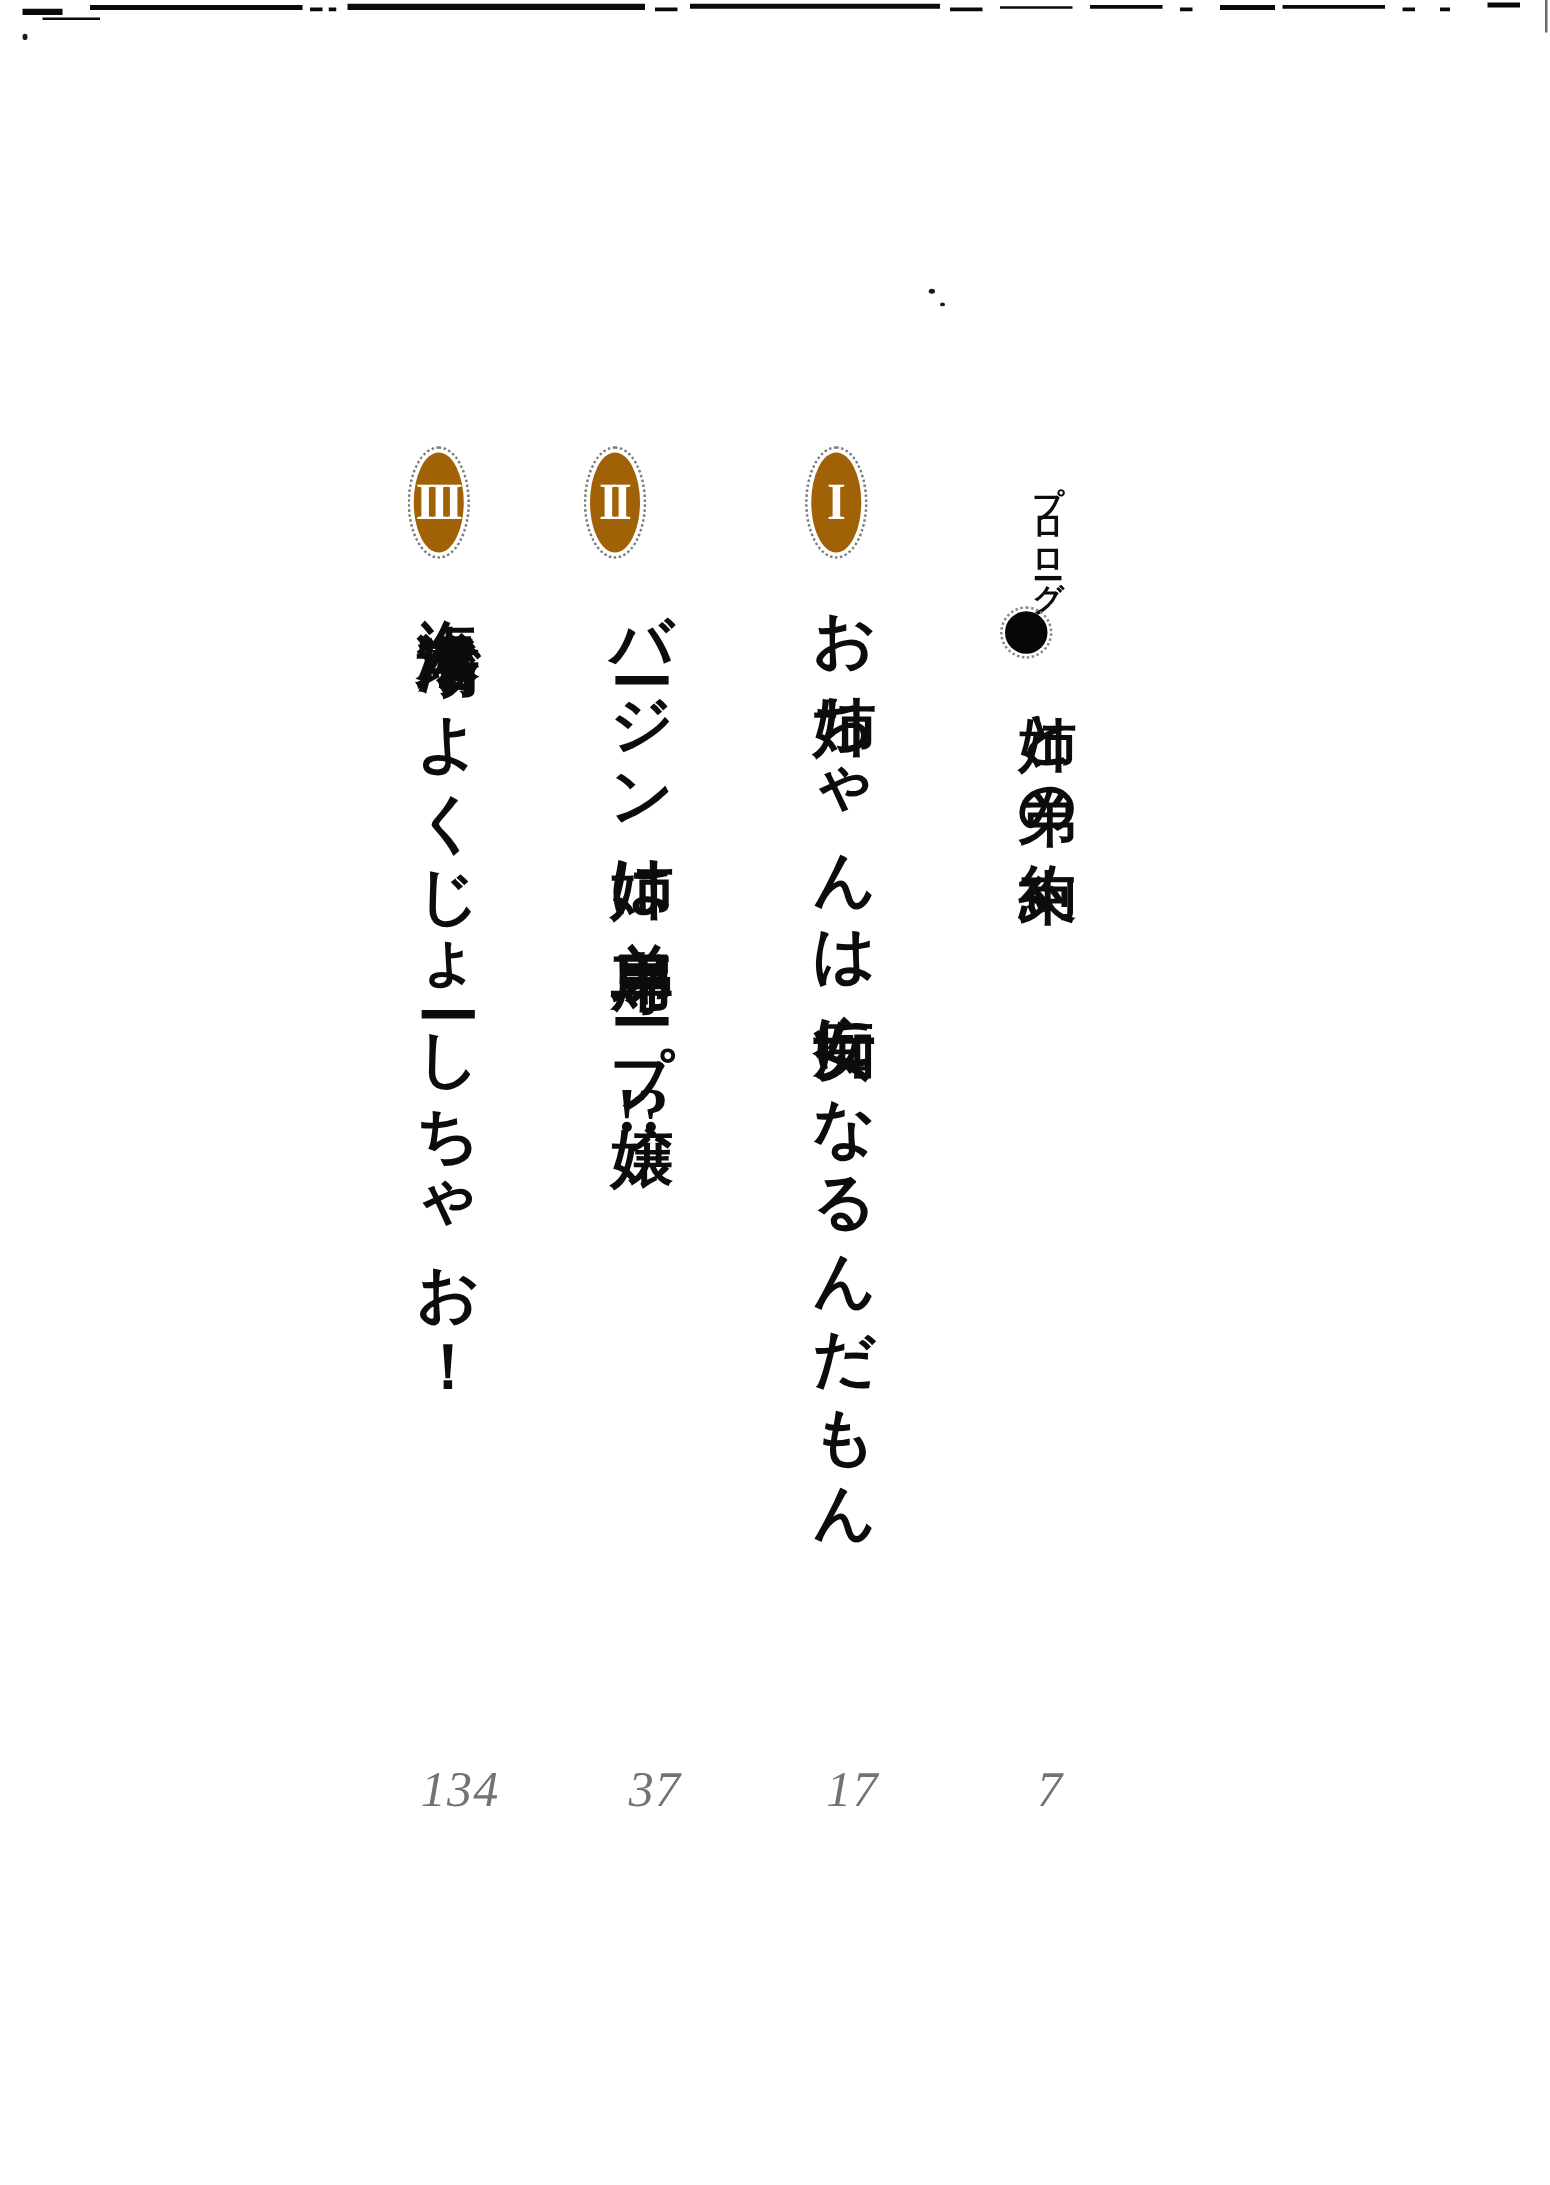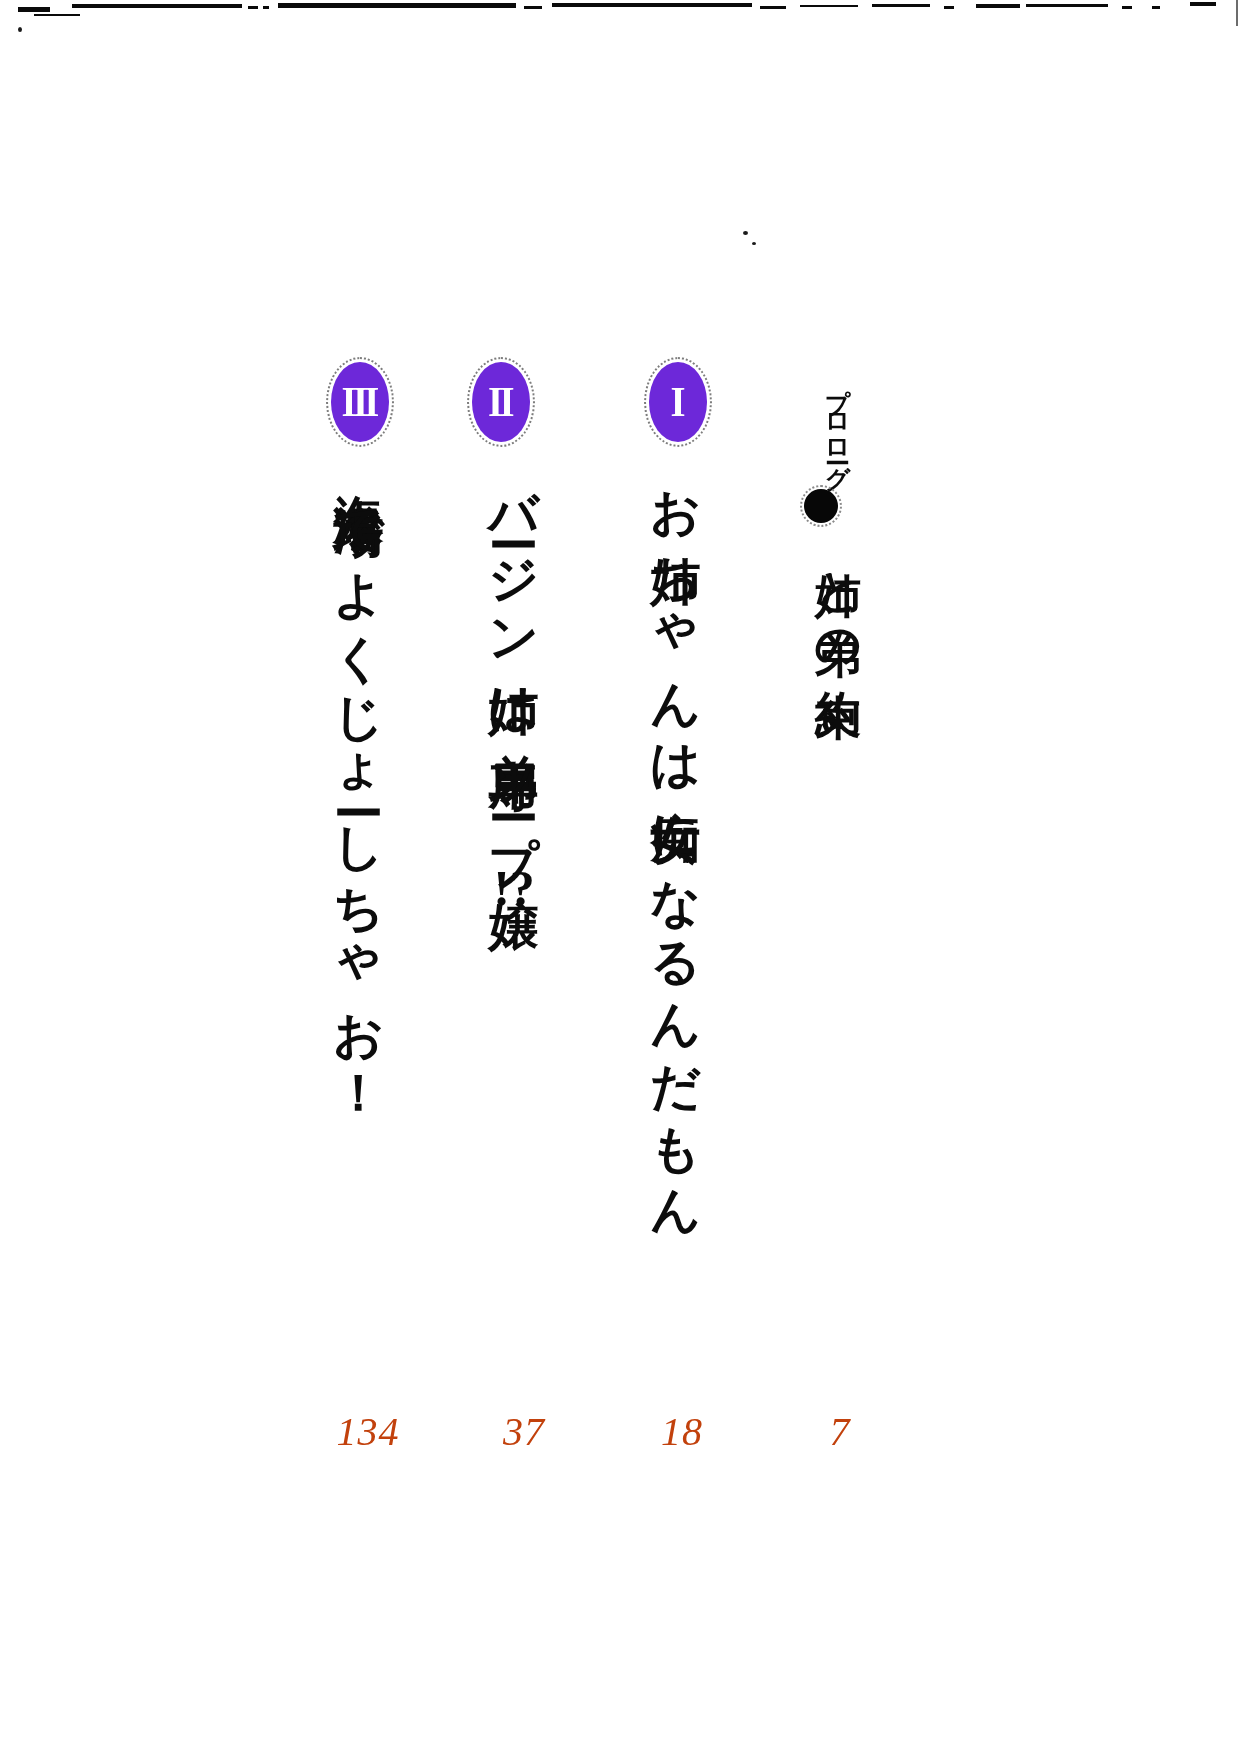--- a/index.html
+++ b/index.html
@@ -30,36 +30,36 @@
     display:inline-block; width:34px; height:34px;
     background:#070707; border-radius:50%;
     outline:2px dotted #8a8a8a; outline-offset:2px;
     font-size:0; margin-top:16px; margin-bottom:14px;
   }
   .prologue-title { font-weight:700; font-size:46px; letter-spacing:3px; }
   .chapter-title  { font-weight:700; font-size:50px; letter-spacing:5px; }
   .tcy { text-combine-upright:all; font-weight:700; }
   
   .badge {
-    position:absolute; width:58px; height:80px;
-    background:#6d28d9; border-radius:50%;
+    position:absolute; width:40px; height:80px;
+    background:#a16207; border-radius:50%;
     outline:2px dotted #7d7d7d; outline-offset:3px;
     display:flex; align-items:center; justify-content:center;
   }
   .badge span {
     display:inline-block; color:#ffffff;
     font-family:"Liberation Serif","DejaVu Serif",serif;
     font-weight:700; font-size:42px; letter-spacing:-4px;
     transform:scaleX(0.92); padding-right:3px;
   }
   
   .pagenum {
     position:absolute; top:1408px; transform:translateX(-50%);
     font-family:"Liberation Serif","DejaVu Serif",serif;
-    font-style:italic; font-size:40px; color:#c2410c;
+    font-style:italic; font-size:40px; color:#737373;
     letter-spacing:1px;
   }
 </style>
 </head>
 <body>
 
 <div class="page">
 
   <div>
     <div class="artifact" style="left:18px;  top:7px;  width:32px;  height:5px;"></div>
@@ -104,17 +104,17 @@
   </div>
 
   <div class="badge" style="left:331px; top:362px;">
     <span>III</span>
   </div>
   <div class="vtext chapter-title" style="left:331px; top:455px;">
     <span>海水浴場でよくじょーしちゃお！</span><span class="tcy"></span>
   </div>
 
   <div class="pagenum" style="left:840px;">7</div>
-  <div class="pagenum" style="left:682px;">18</div>
+  <div class="pagenum" style="left:682px;">17</div>
   <div class="pagenum" style="left:524px;">37</div>
   <div class="pagenum" style="left:368px;">134</div>
 
 </div>
 
 </body></html>

